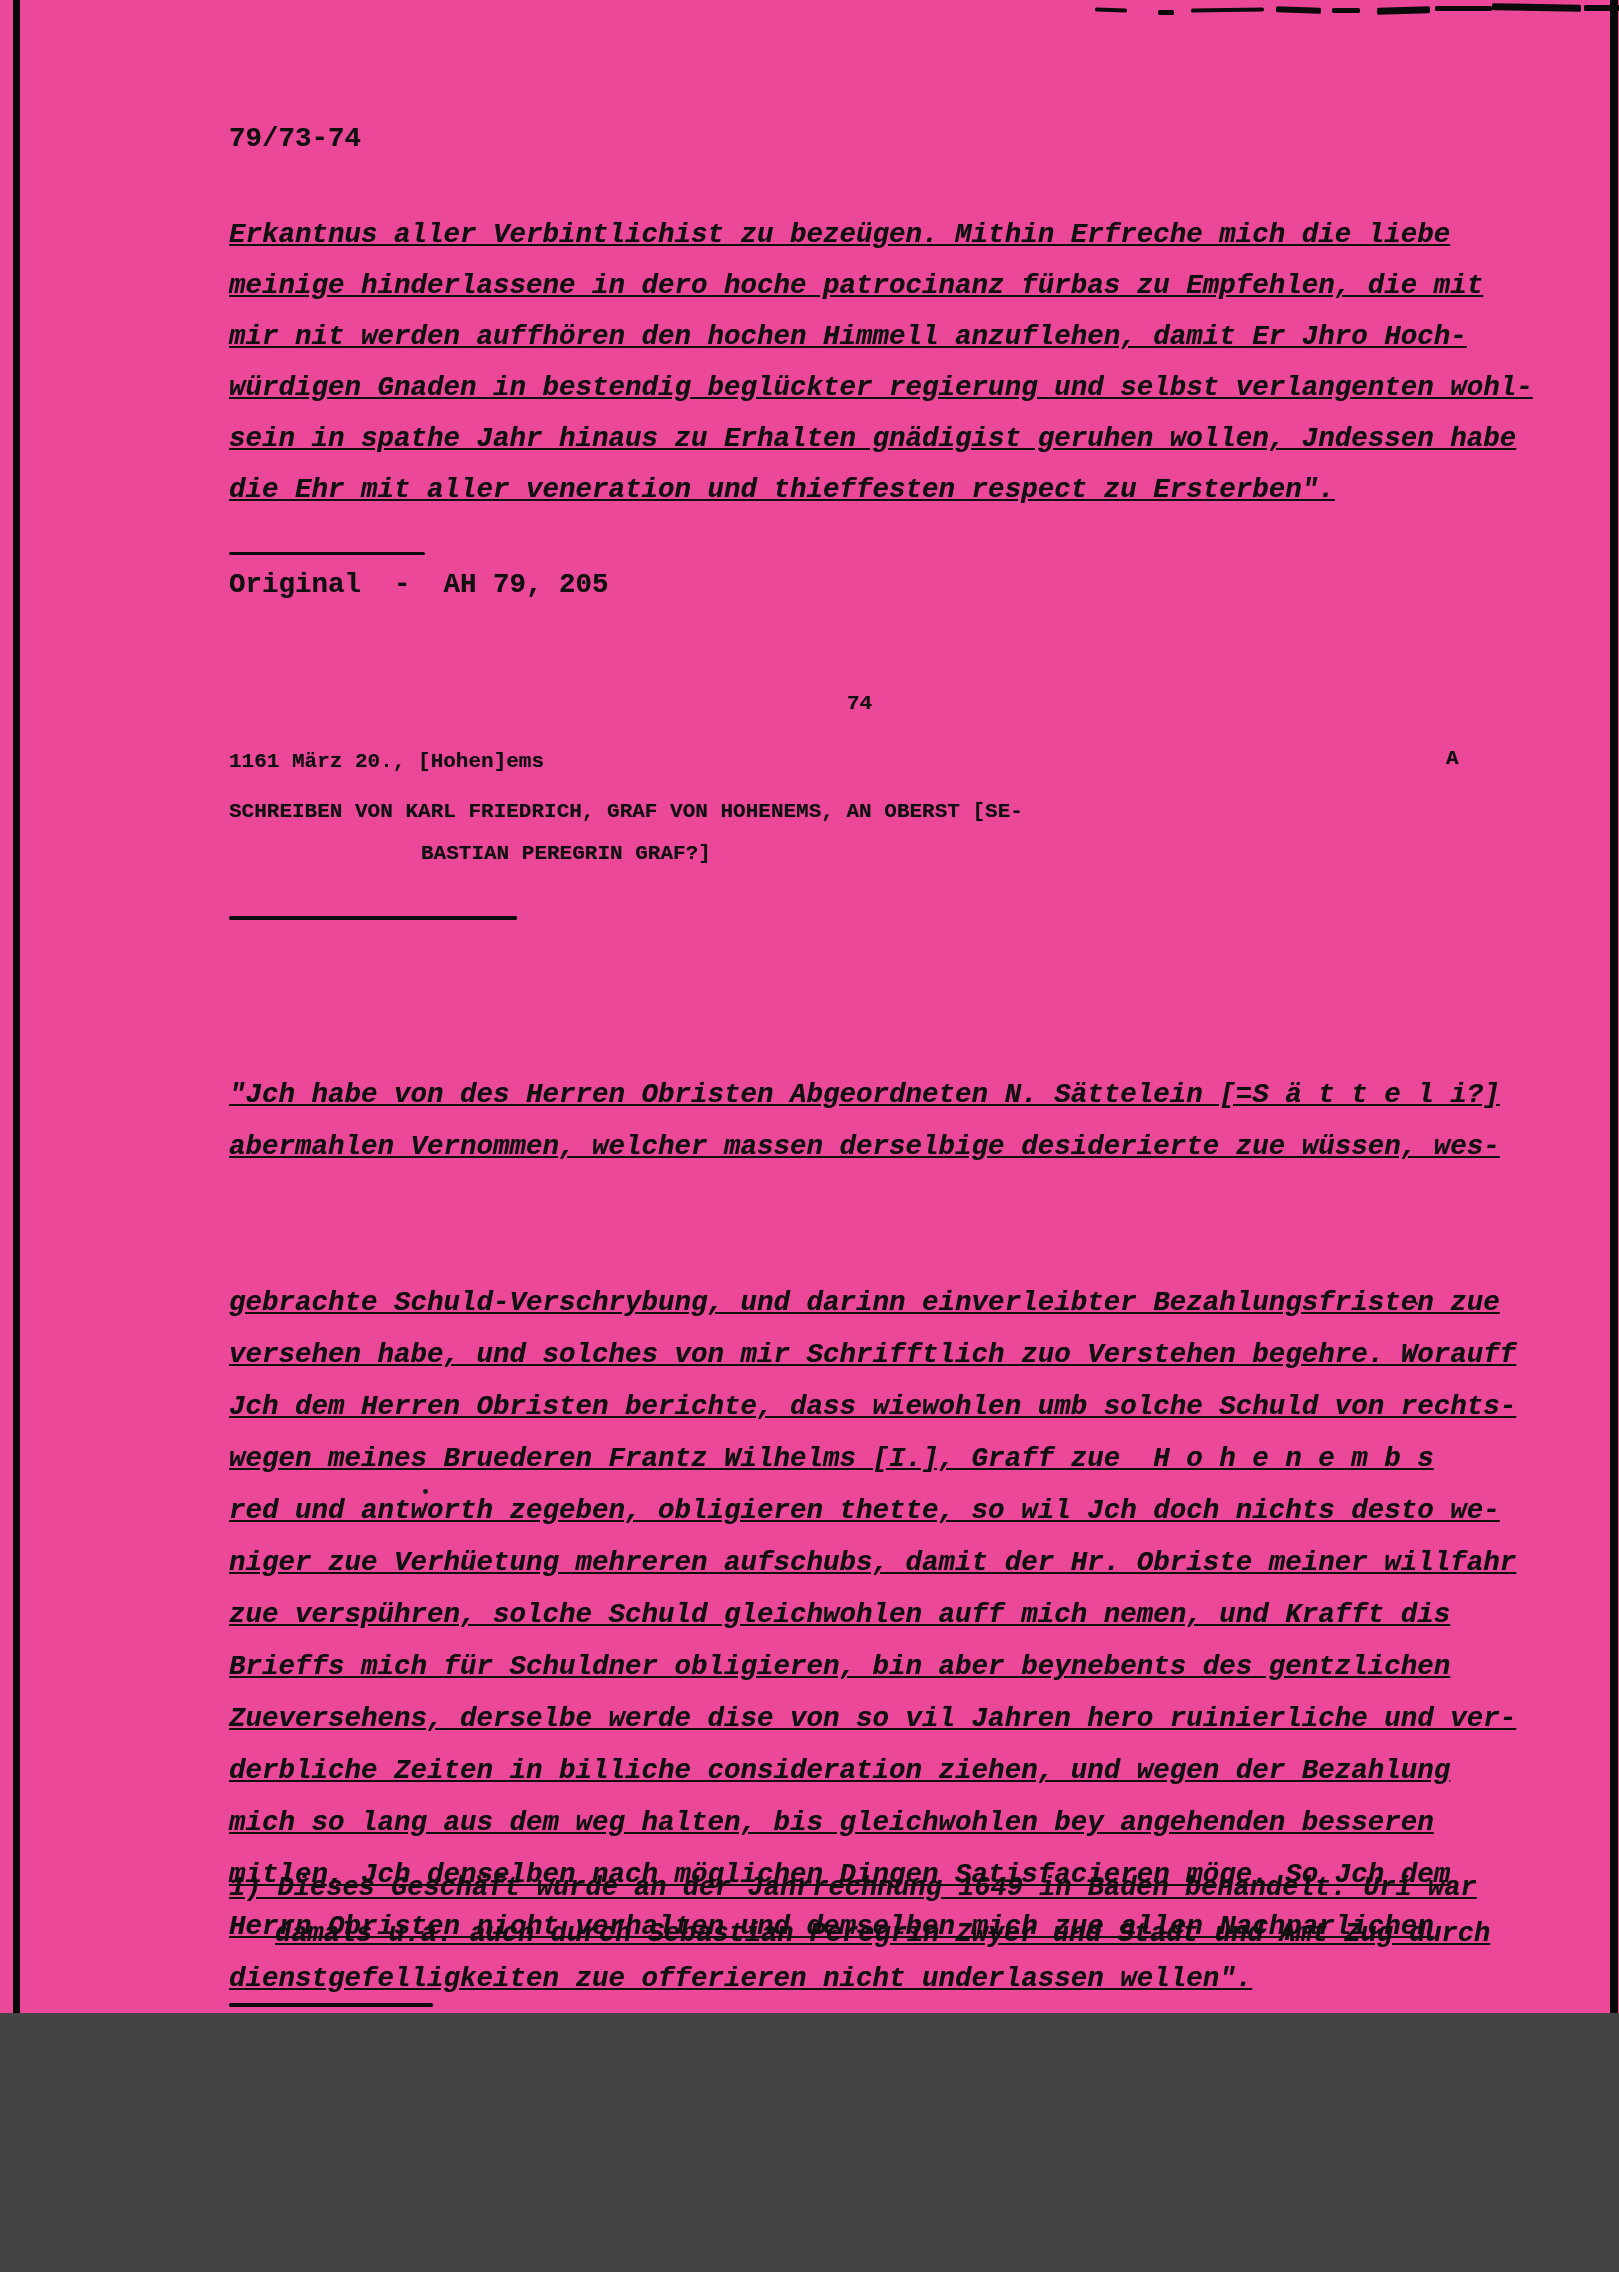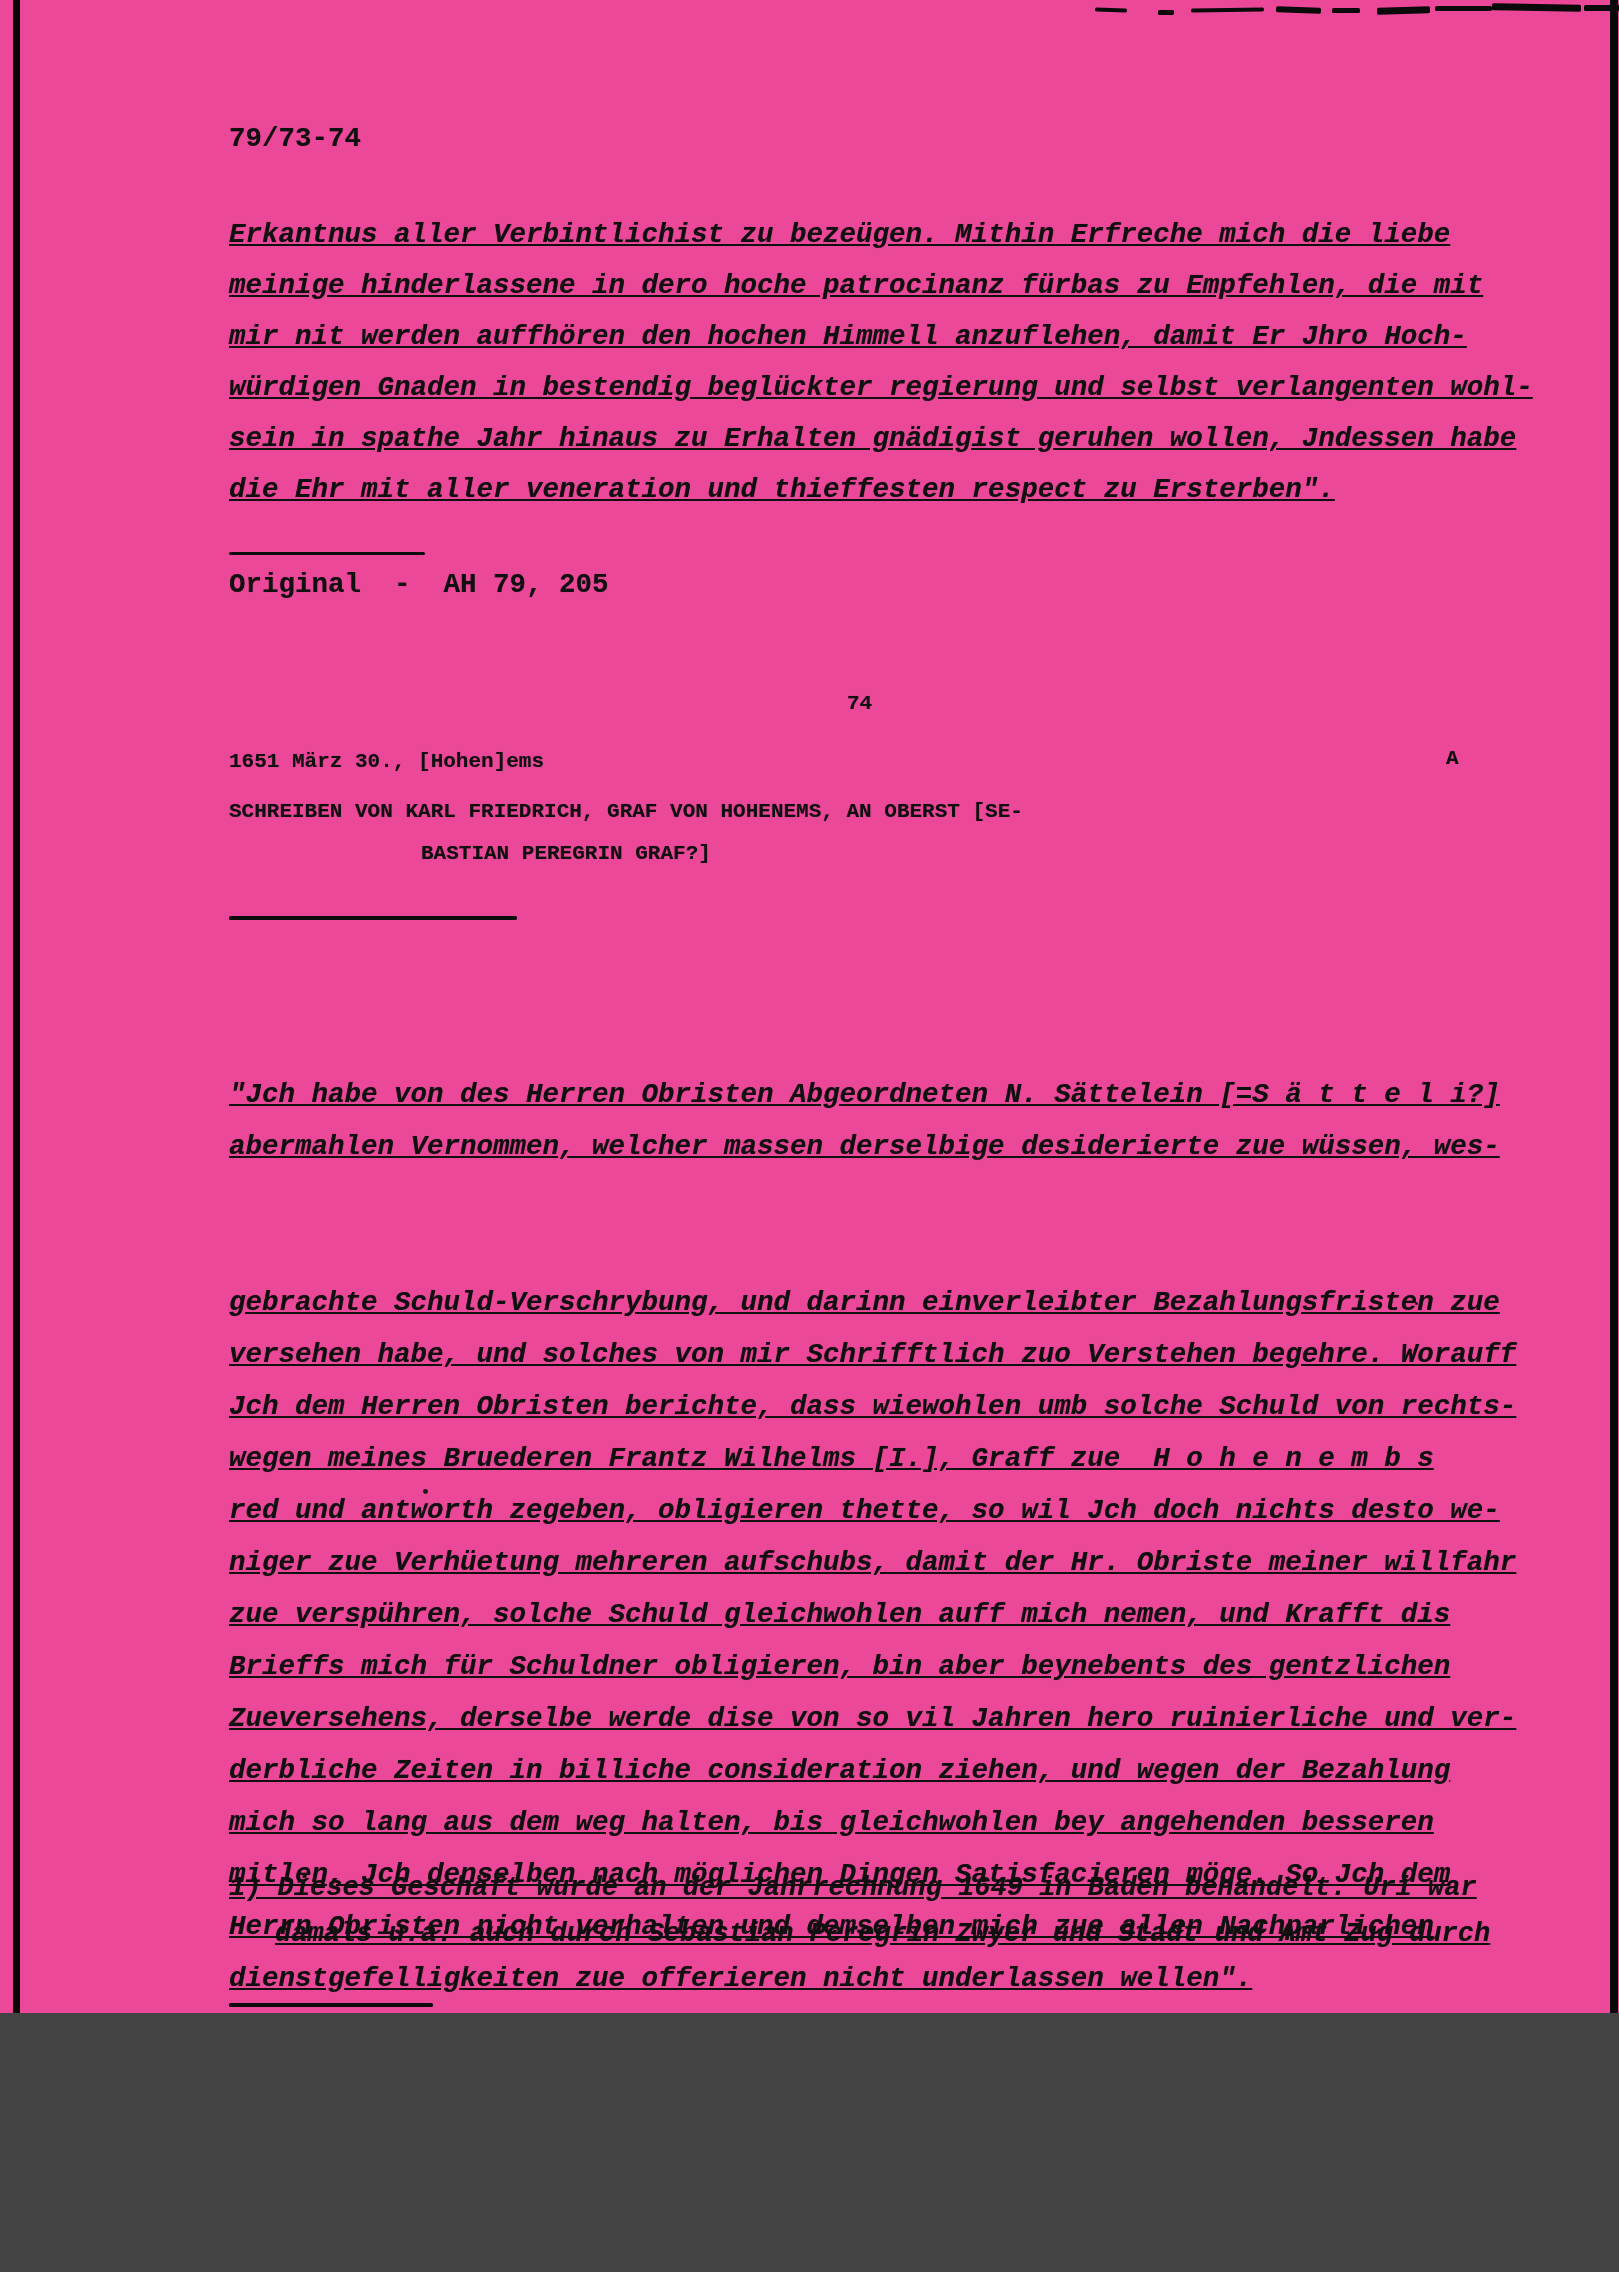--- a/index.html
+++ b/index.html
@@ -76,21 +76,21 @@
 
   <div class="t pageref body-size b ink">79/73-74</div>
 
   <div class="t para73 body-size b it ink"><div class="tline">Erkantnus aller Verbintlichist zu bezeügen. Mithin Erfreche mich die liebe</div><div class="tline">meinige hinderlassene in dero hoche patrocinanz fürbas zu Empfehlen, die mit</div><div class="tline">mir nit werden auffhören den hochen Himmell anzuflehen, damit Er Jhro Hoch-</div><div class="tline">würdigen Gnaden in bestendig beglückter regierung und selbst verlangenten wohl-</div><div class="tline">sein in spathe Jahr hinaus zu Erhalten gnädigist geruhen wollen, Jndessen habe</div><div class="tline">die Ehr mit aller veneration und thieffesten respect zu Ersterben".</div></div>
 
   <div class="rule rule1"></div>
 
   <div class="t src73 body-size b ink">Original  -  AH 79, 205</div>
 
   <div class="t docnum head-size b ink">74</div>
-  <div class="t dateline head-size b ink">1651 März 30., [Hohen]ems</div>
+  <div class="t dateline head-size b ink">1161 März 20., [Hohen]ems</div>
   <div class="t serletter head-size b ink">A</div>
   <div class="t title1 head-size b ink">SCHREIBEN VON KARL FRIEDRICH, GRAF VON HOHENEMS, AN OBERST [SE-</div>
   <div class="t title2 head-size b ink">BASTIAN PEREGRIN GRAF?]</div>
 
   <div class="rule rule2"></div>
 
   <div class="t quote body-size b it ink">
     <div><div class="tline">"Jch habe von des Herren Obristen Abgeordneten N. Sättelein [=S ä t t e l i?]</div><div class="tline">abermahlen Vernommen, welcher massen derselbige desiderierte zue wüssen, wes-</div></div>
     <div><div class="tline">gebrachte Schuld-Verschrybung, und darinn einverleibter Bezahlungsfristen zue</div><div class="tline">versehen habe, und solches von mir Schrifftlich zuo Verstehen begehre. Worauff</div><div class="tline">Jch dem Herren Obristen berichte, dass wiewohlen umb solche Schuld von rechts-</div><div class="tline">wegen meines Bruederen Frantz Wilhelms [I.], Graff zue  H o h e n e m b s</div><div class="tline">red und antworth zegeben, obligieren thette, so wil Jch doch nichts desto we-</div><div class="tline">niger zue Verhüetung mehreren aufschubs, damit der Hr. Obriste meiner willfahr</div><div class="tline">zue verspühren, solche Schuld gleichwohlen auff mich nemen, und Krafft dis</div><div class="tline">Brieffs mich für Schuldner obligieren, bin aber beynebents des gentzlichen</div><div class="tline">Zueversehens, derselbe werde dise von so vil Jahren hero ruinierliche und ver-</div><div class="tline">derbliche Zeiten in billiche consideration ziehen, und wegen der Bezahlung</div><div class="tline">mich so lang aus dem weg halten, bis gleichwohlen bey angehenden besseren</div><div class="tline">mitlen, Jch denselben nach möglichen Dingen Satisfacieren möge. So Jch dem</div><div class="tline">Herrn Obristen nicht verhalten und demselben mich zue allen Nachparlichen</div><div class="tline">dienstgefelligkeiten zue offerieren nicht underlassen wellen".</div></div>
   </div>

